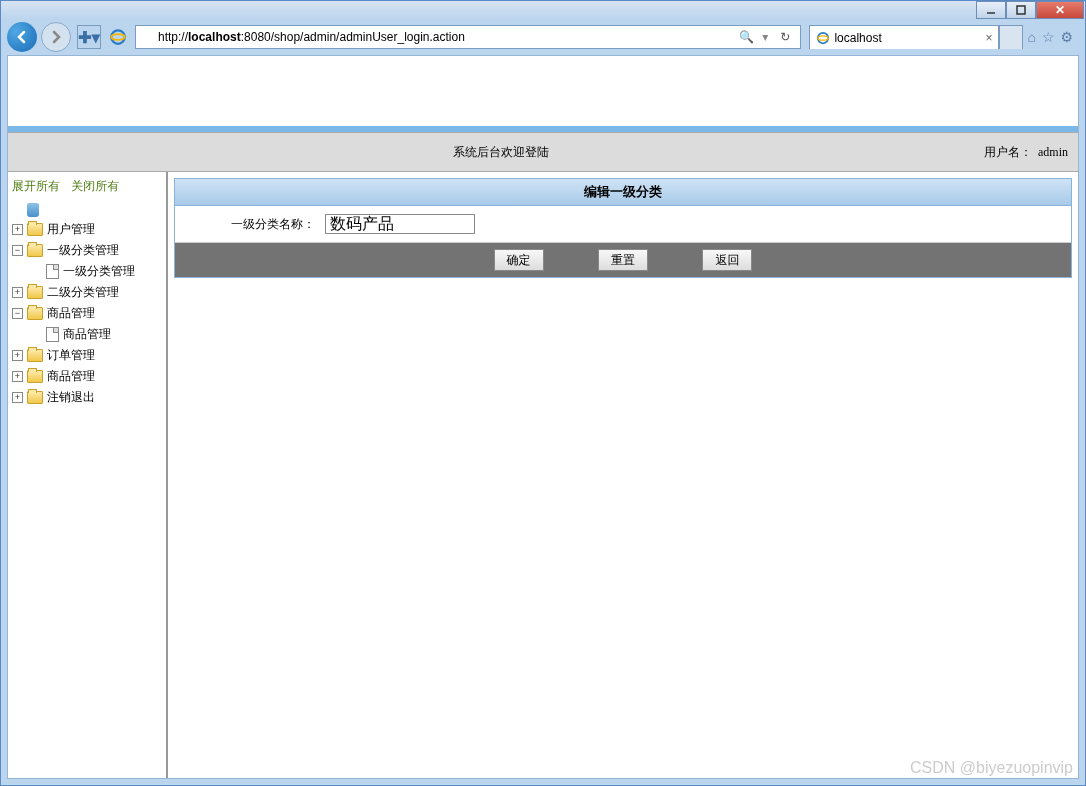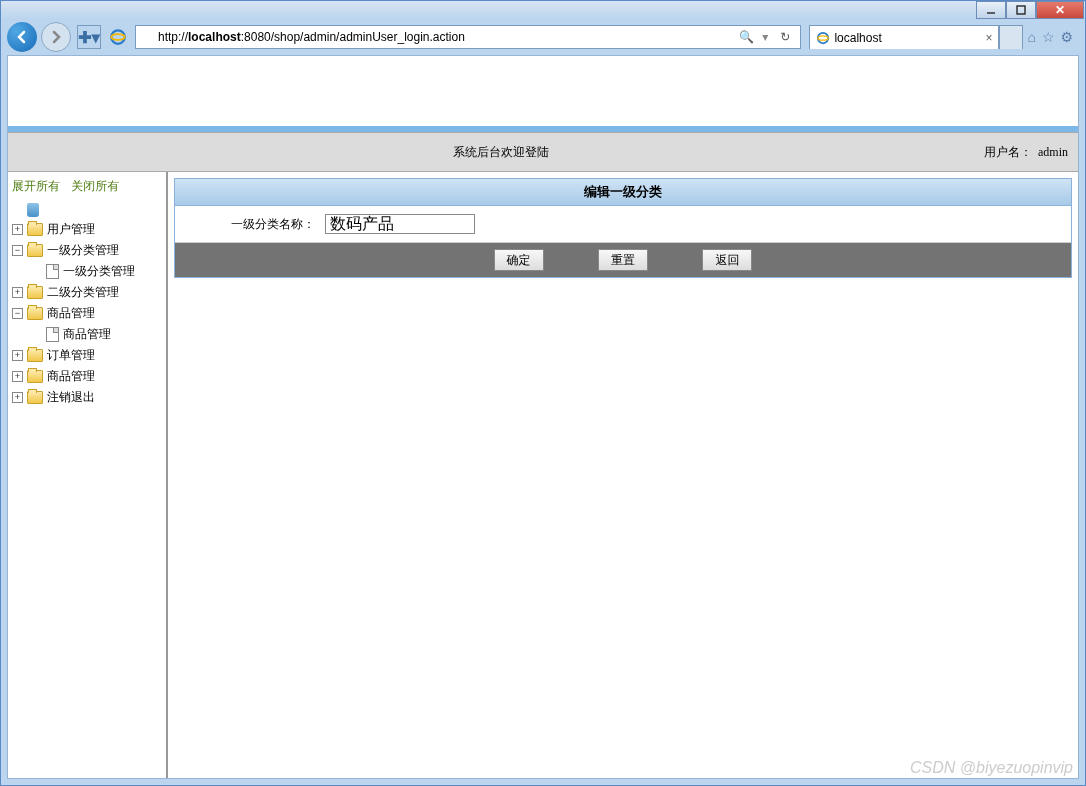--- a/index.html
+++ b/index.html
@@ -62,21 +62,21 @@
 
 .main { flex: 1; padding: 6px; overflow: auto; }
 .panel { border: 1px solid #8ab3db; }
 .panel-head { background: linear-gradient(to bottom, #cfe3f5, #a8cae8); text-align: center; font-size: 13px; font-weight: bold; padding: 4px 0; border-bottom: 1px solid #8ab3db; }
 .form-row { display: flex; align-items: center; padding: 8px 20px; font-size: 12px; background: #fff; }
 .form-row .lbl { width: 130px; text-align: right; padding-right: 10px; }
 .form-row input { width: 150px; height: 20px; border: 1px solid #888; padding: 0 4px; font-size: 16px; }
 .btn-row { background: #737373; border-top: 1px solid #ccc; text-align: center; padding: 6px 0; }
 .btn-row button { width: 50px; height: 22px; margin: 0 25px; border: 1px solid #888; background: linear-gradient(to bottom, #f8f8f8, #ddd); font-size: 12px; cursor: pointer; }
 
-.watermark { position: absolute; bottom: 8px; right: 12px; color: #ccc; font-size: 16px; font-style: italic; pointer-events: none; }
+.watermark { position: absolute; bottom: 8px; right: 12px; color: #ccc; font-size: 16px; pointer-events: none; }
 </style>
 </head>
 <body>
 
 <div class="window">
   <div class="titlebar">
     <div class="winbtns">
       <div class="winbtn min">
           <svg viewBox="0 0 10 10">
             <line x1="1" y1="8" x2="9" y2="8" stroke="#333" stroke-width="1.5"></line>

